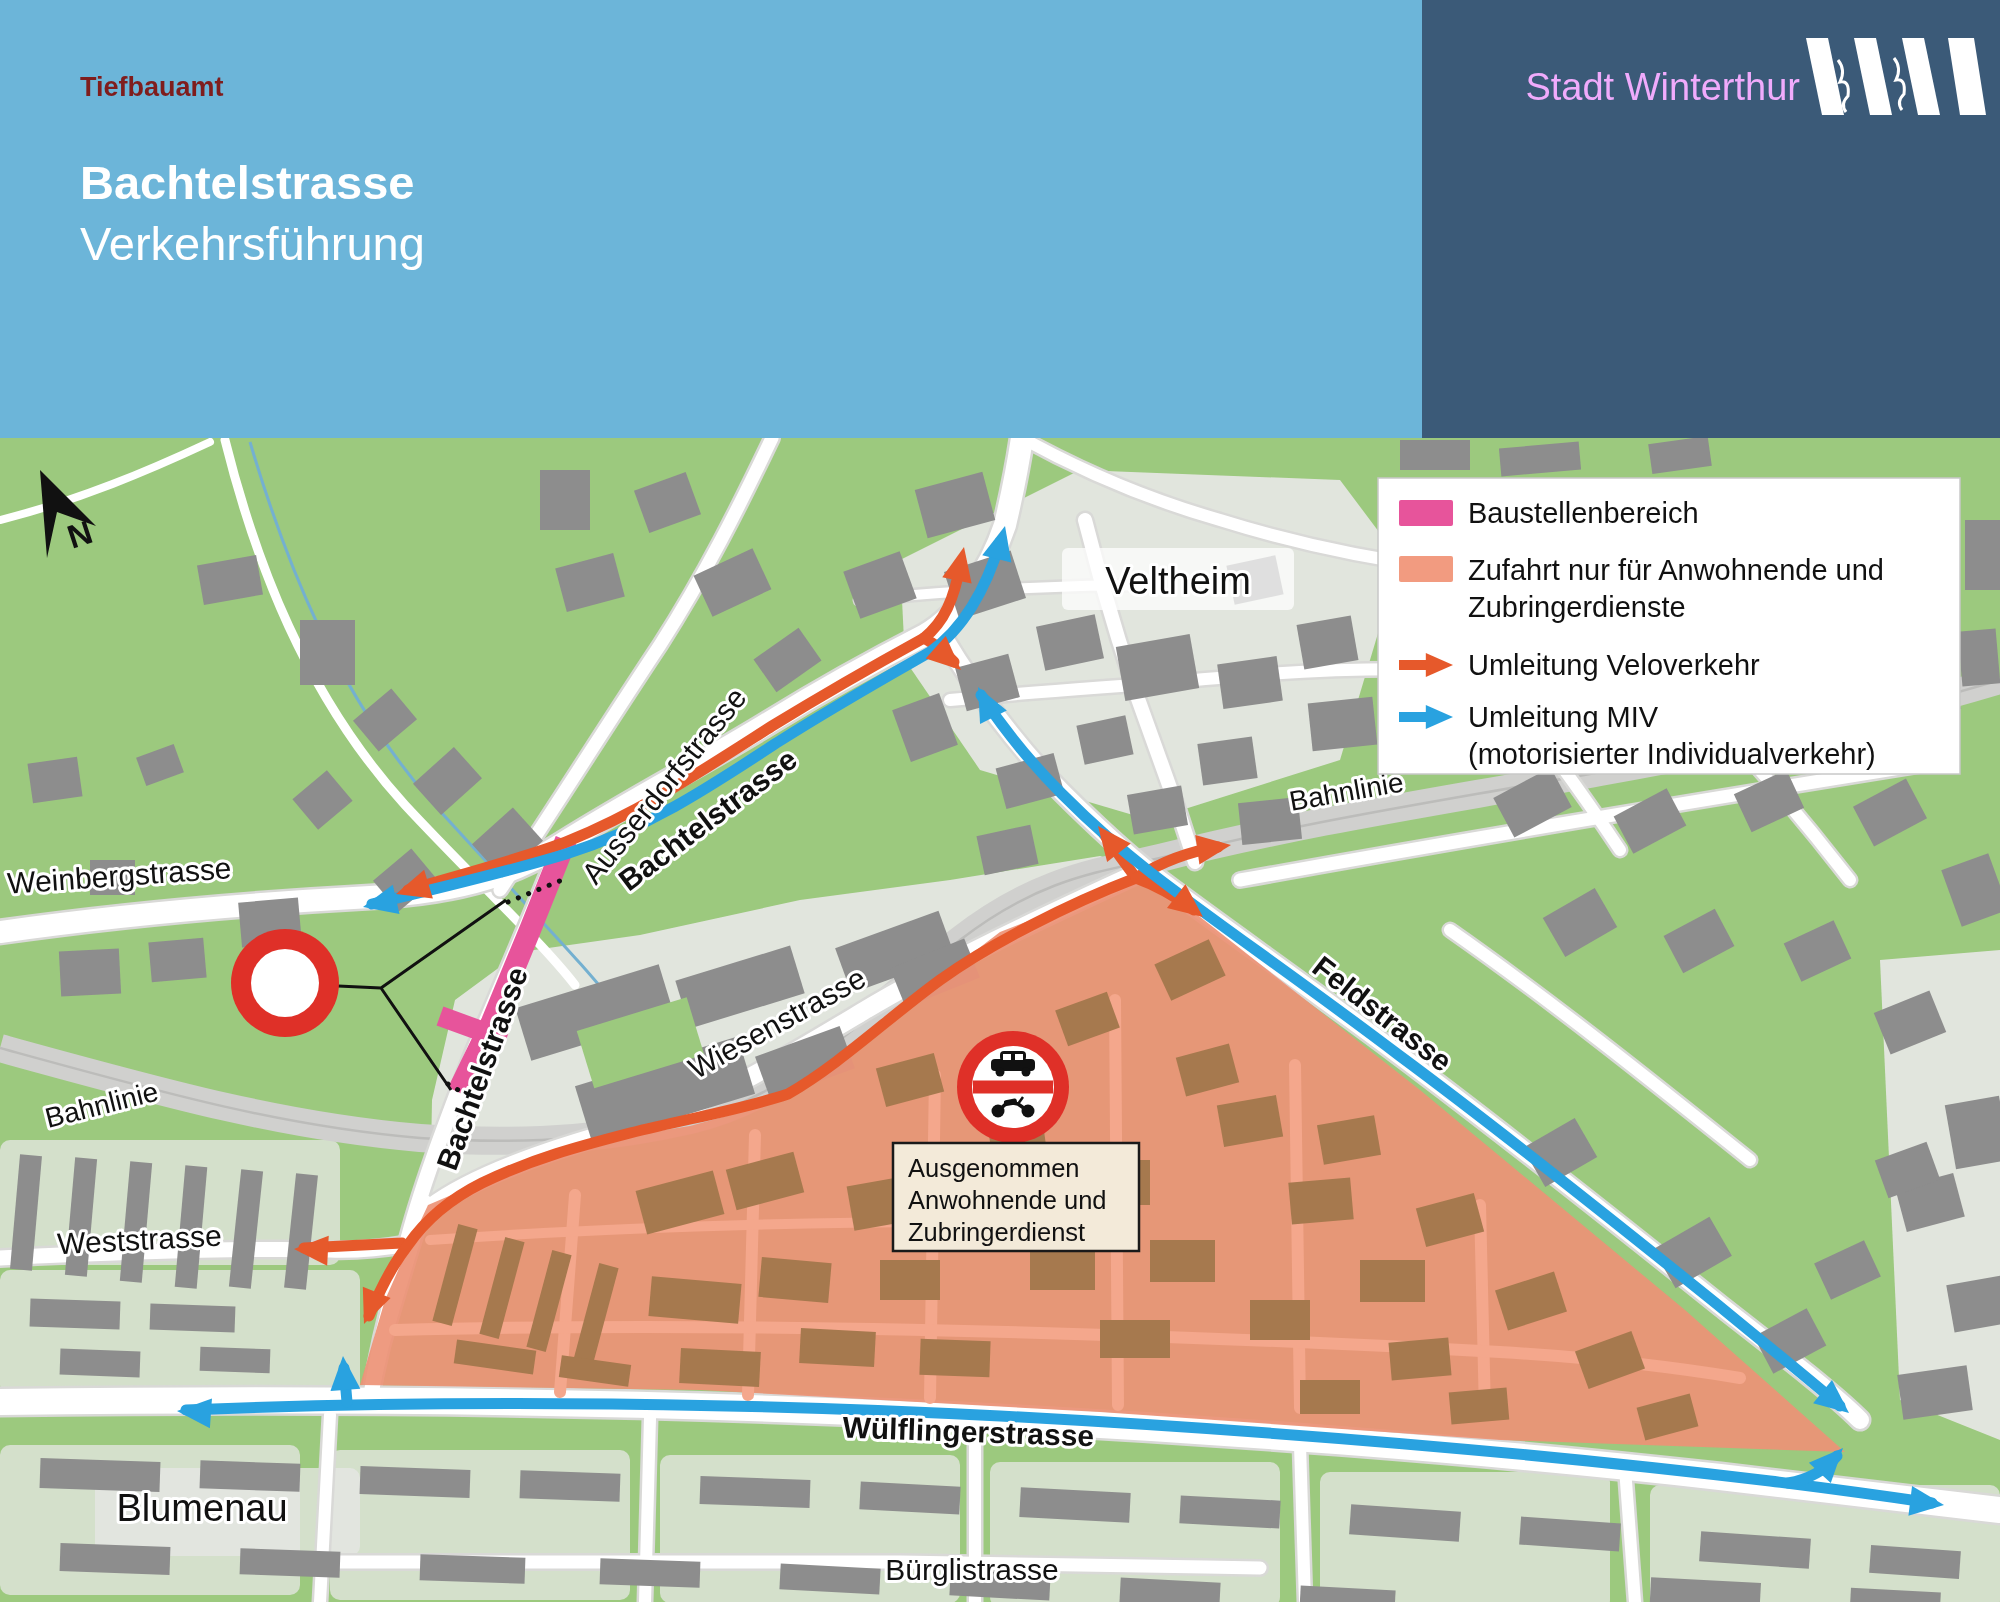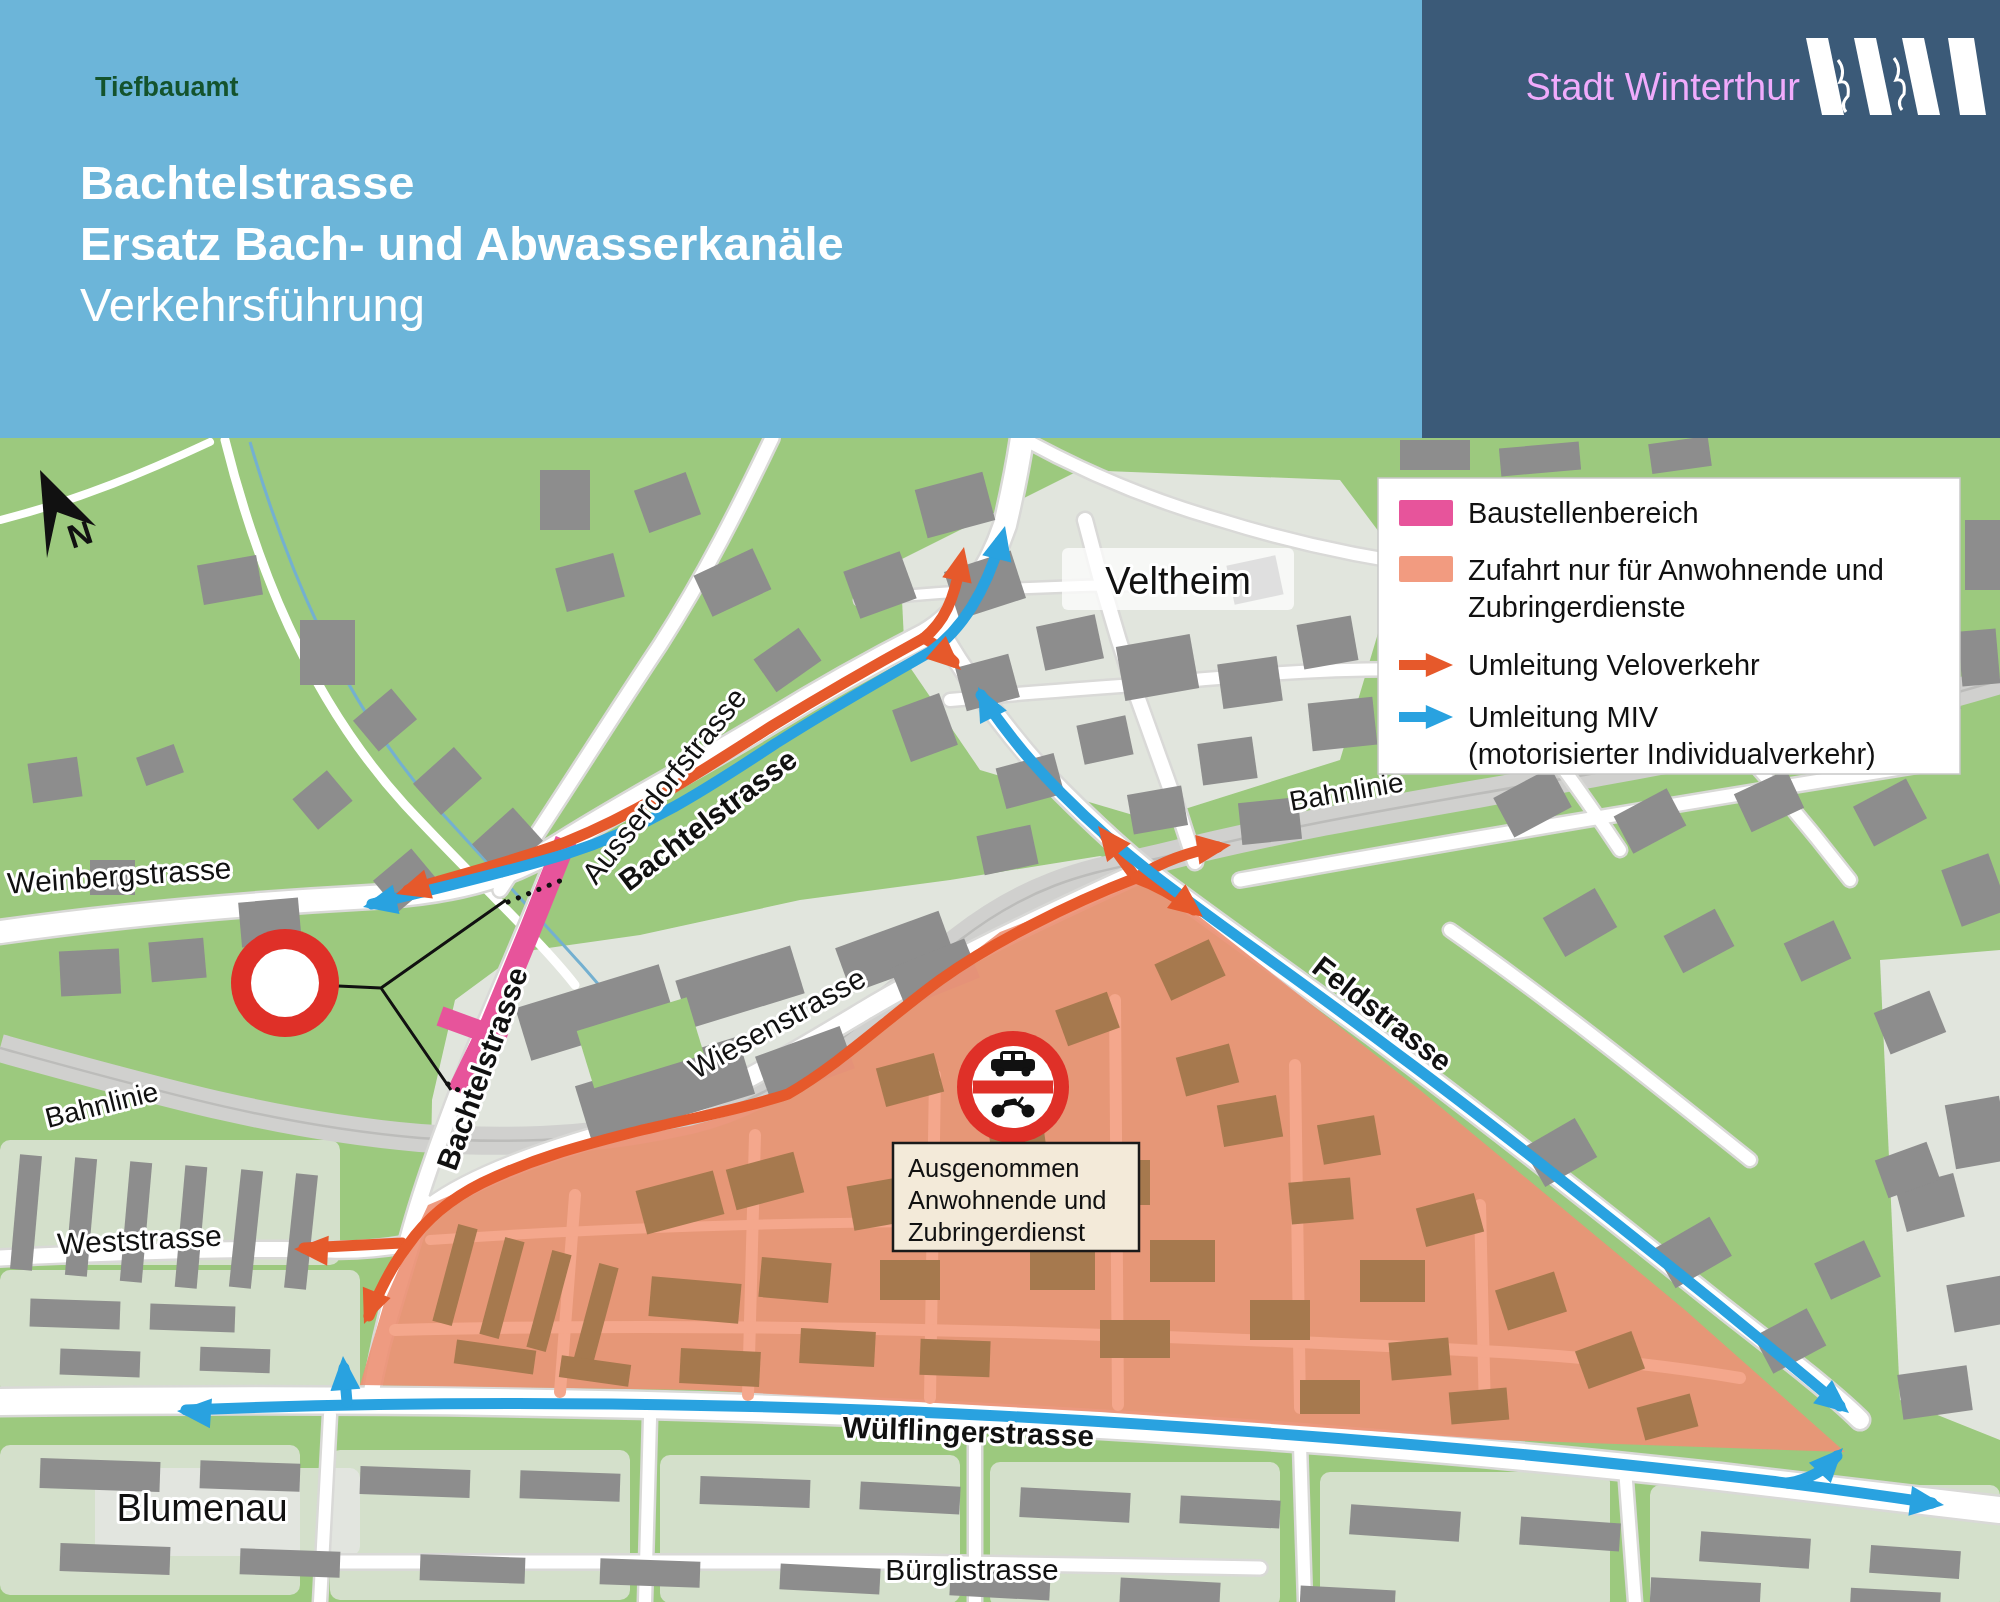--- a/index.html
+++ b/index.html
@@ -1,21 +1,21 @@
 <!DOCTYPE html>
 <html style="--light_blue: #6cb5d9; --dark_blue: #3b5a78; --green: #9cc97e; --block: #e7e7e5; --road: #ffffff; --casing: #d9d9d7; --rail: #d0d0ce; --rail_line: #bcbcba; --building: #8d8d8d; --salmon: #ed9276; --salmon_light: #f29b80; --salmon_road: #f4a78c; --zone_building: #a6794e; --pink: #e7549b; --orange: #e6592b; --blue: #29a2e0; --red: #df3028; --beige: #f3ead9; --ink: #111111; --stream: #74b0d0;"><head>
 <meta charset="utf-8">
 <style>
   html,body{margin:0;padding:0;}
   body{font-family:"Liberation Sans", sans-serif;}
   .stage{position:relative;width:2000px;height:1602px;overflow:hidden;background:var(--green);}
   
   .header{position:absolute;left:0;top:0;width:2000px;height:438px;background:var(--light_blue);z-index:5;}
   .header-brand{position:absolute;right:0;top:0;width:578px;height:438px;background:var(--dark_blue);}
-  .dept{position:absolute;left:80px;top:72px;color:#14532d;font-size:27px;font-weight:700;margin-left:15px;}
+  .dept{position:absolute;left:80px;top:72px;color:#7f1d1d;font-size:27px;font-weight:700;}
   .title{position:absolute;left:80px;top:152px;color:#fff;font-size:47px;font-weight:700;line-height:61px;}
   .subtitle{font-weight:400;}
   .logo-text{position:absolute;right:200px;top:66px;color:#f0abfc;font-size:38px;font-weight:400;white-space:nowrap;}
   .logo-mark{position:absolute;right:12px;top:30px;}
   
   #map{position:absolute;left:0;top:0;z-index:1;}
   .road-casing{fill:none;stroke:var(--casing);stroke-linecap:round;stroke-linejoin:round;}
   .road{fill:none;stroke:var(--road);stroke-linecap:round;stroke-linejoin:round;}
   .zone-road{fill:none;stroke:var(--salmon_road);stroke-linecap:round;stroke-linejoin:round;}
   .route-o{fill:none;stroke:var(--orange);stroke-width:11;stroke-linecap:round;stroke-linejoin:round;}
@@ -378,18 +378,17 @@
         <polygon points="56,8 78,8 94,85 72,85" fill="#fff"></polygon>
         <polygon points="104,8 126,8 142,85 120,85" fill="#fff"></polygon>
         <polygon points="150,8 176,8 188,85 162,85" fill="#fff"></polygon>
         <path d="M 40 30 q 8 10 2 22 q 10 -2 8 14 q -8 8 -2 16" fill="none" stroke="#fff" stroke-width="3"></path>
         <path d="M 96 28 q 8 10 2 22 q 10 -2 8 14 q -8 8 -2 16" fill="none" stroke="#fff" stroke-width="3"></path>
       </svg>
     </div>
     <div class="dept">Tiefbauamt</div>
     <div class="title">
       <div>Bachtelstrasse</div>
-      <div>Ersatz Bach- und Abwasserkanäle</div>
       <div class="subtitle">Verkehrsführung</div>
     </div>
   </div>
 
 </div>
 
 </body></html>

